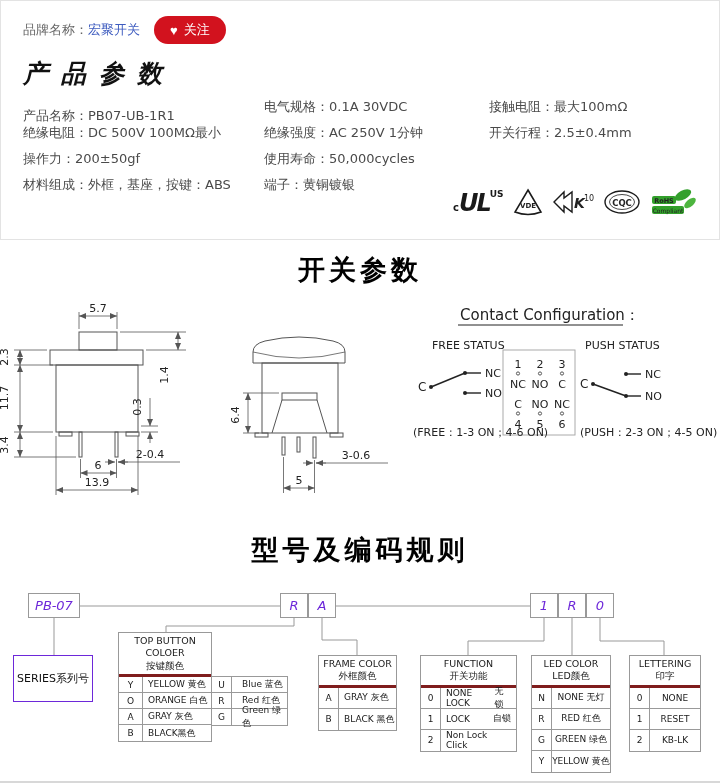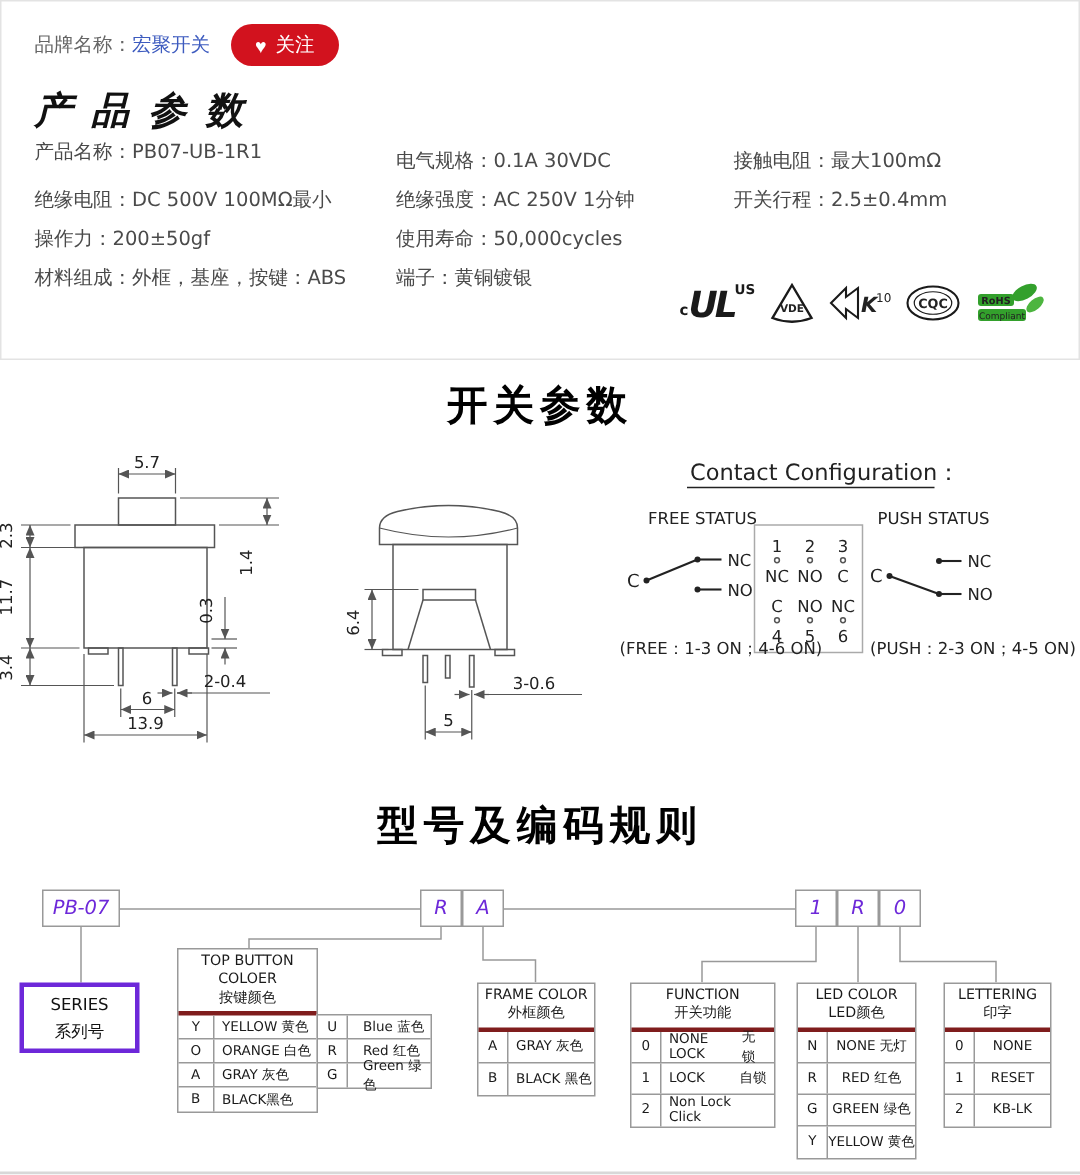--- a/index.html
+++ b/index.html
@@ -34,22 +34,22 @@
   
   svg { position:absolute; overflow:visible; }
   svg text { fill:#222; }
   .ln { stroke:#555; stroke-width:1; fill:none; }
   .dim { stroke:#555; stroke-width:0.8; fill:none; }
   .dtx { font-size:11px; }
 
   
   .code-box { position:absolute; width:28px; height:25px; border:1px solid #999; background:#fff;
               display:flex; align-items:center; justify-content:center; font-size:13px; color:#6d28d9;font-style:italic; }
-  .series-box { position:absolute; left:13px; top:655px; width:80px; height:47px; border:3px solid #6d28d9;
-                display:flex; flex-direction:column; align-items:center; justify-content:center;
+  .series-box { position:absolute; left:13px; top:655px; width:80px; height:47px; border:1px solid #6d28d9;
+                display:flex; flex-direction:row; align-items:center; justify-content:center;
                 font-size:11px; color:#111; line-height:1.6; }
   .tbl { position:absolute; border:1px solid #999; background:#fff; font-size:9px; color:#1a1a1a; }
   .tbl-h { border-bottom:3px solid #7f1d1d; text-align:center; font-size:9.5px; line-height:1.3;
            padding:2px 1px; }
   .tbl-r { display:flex; align-items:stretch; border-bottom:1px solid #999; }
   .tbl-r:last-child { border-bottom:none; }
   .r16 { height:16px; } .r21 { height:21px; }
   .cell { display:flex; align-items:center; }
   .code-c { justify-content:center; border-right:1px solid #999; flex:0 0 20px; }
   .code-c.w24 { flex:0 0 24px; }
@@ -80,21 +80,21 @@
     <div class="brand-row">
       <span>品牌名称：</span>
       <a class="brand-link">宏聚开关</a>
       <button class="follow-btn">
         <span class="heart">♥</span>
         <span>关注</span>
       </button>
     </div>
     <h2 class="script-title">产品参数</h2>
 
-    <span class="param" style="left:22px;top:91px">产品名称：PB07-UB-1R1</span>
+    <span class="param" style="left:22px;top:106px">产品名称：PB07-UB-1R1</span>
     <span class="param" style="left:263px;top:97px">电气规格：0.1A 30VDC</span>
     <span class="param" style="left:488px;top:97px">接触电阻：最大100mΩ</span>
     <span class="param" style="left:22px;top:123px">绝缘电阻：DC 500V 100MΩ最小</span>
     <span class="param" style="left:263px;top:123px">绝缘强度：AC 250V 1分钟</span>
     <span class="param" style="left:488px;top:123px">开关行程：2.5±0.4mm</span>
     <span class="param" style="left:22px;top:149px">操作力：200±50gf</span>
     <span class="param" style="left:263px;top:149px">使用寿命：50,000cycles</span>
     <span class="param" style="left:22px;top:175px">材料组成：外框，基座，按键：ABS</span>
     <span class="param" style="left:263px;top:175px">端子：黄铜镀银</span>
 

